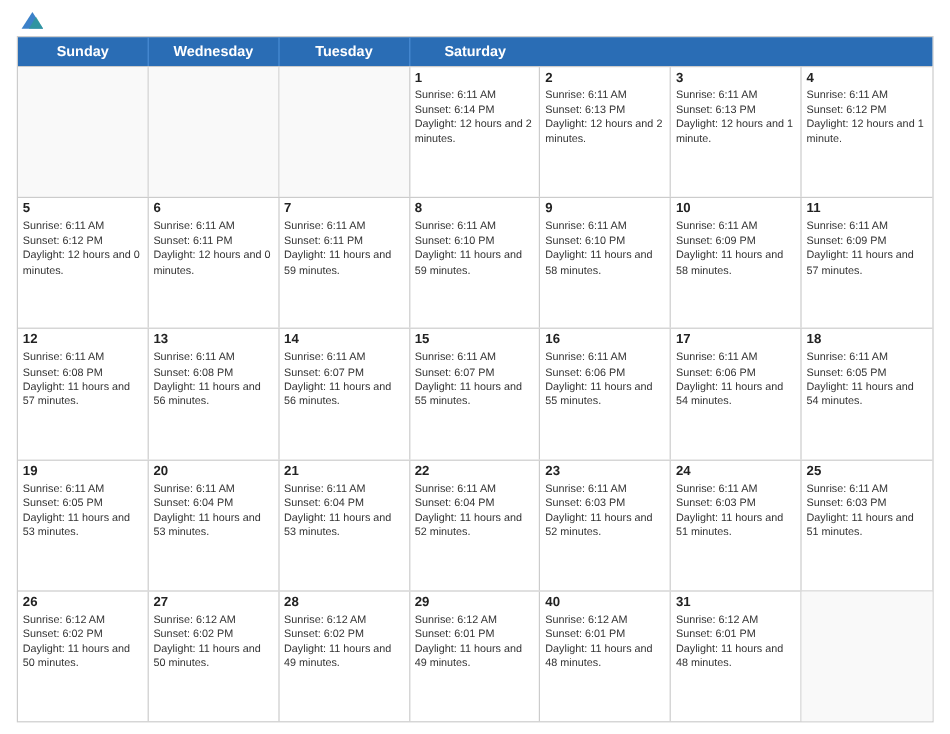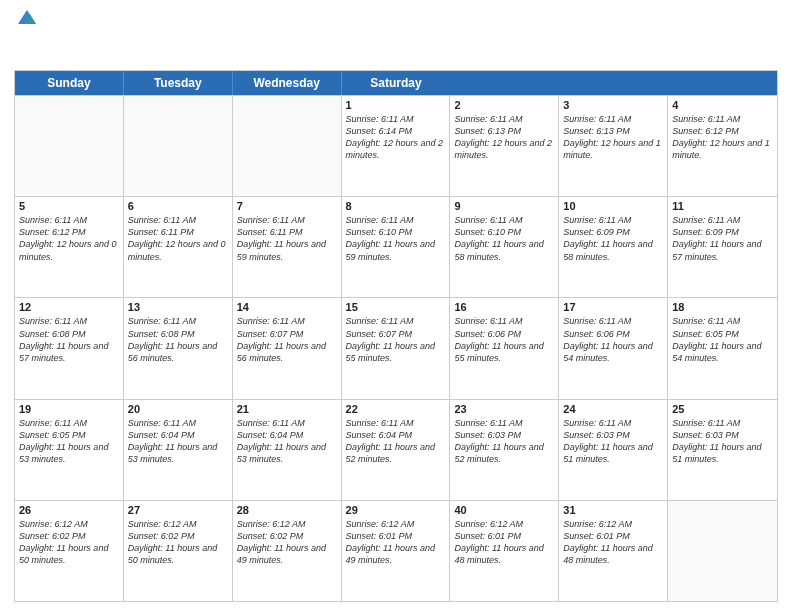--- a/index.html
+++ b/index.html
@@ -9,21 +9,20 @@
       width: 792px;
       height: 612px;
       overflow: hidden;
     }
     .page {
       width: 792px;
       height: 612px;
       padding: 10px 14px 10px 14px;
       display: flex;
       flex-direction: column;
-      gap: 40px;
     }
     .header {
       display: flex;
       justify-content: space-between;
       align-items: flex-start;
       margin-bottom: 6px;
     }
     .logo {
       display: flex;
       align-items: center;
@@ -104,21 +103,20 @@
     .day-num {
       font-size: 11px;
       font-weight: bold;
       margin-bottom: 2px;
       color: #222;
     }
     .day-info {
       font-size: 9px;
       color: #333;
       line-height: 1.35;
-      font-style: italic;
     }
   </style>
 </head>
 <body>
 
 <div class="page">
   <div class="header">
     <div class="logo">
       <div style="display:flex;flex-direction:column;align-items:flex-start;">
         <div style="display:flex;align-items:center;">
@@ -133,22 +131,22 @@
     </div>
     <div class="title-section">
       <div class="month-title"></div>
       <div class="location"></div>
     </div>
   </div>
 
   <div class="calendar">
     <div class="cal-header-row" id="cal-header">
         <div class="cal-header-cell">Sunday</div>
+        <div class="cal-header-cell">Wednesday</div>
         <div class="cal-header-cell">Tuesday</div>
-        <div class="cal-header-cell">Wednesday</div>
         <div class="cal-header-cell">Saturday</div>
       </div>
     <div class="cal-body" id="cal-body">
         <div class="cal-week">
           <div class="cal-cell empty"></div>
           <div class="cal-cell empty"></div>
           <div class="cal-cell empty"></div>
           <div class="cal-cell">
             <div class="day-num">1</div>
             <div class="day-info" style="white-space: pre-line;">Sunrise: 6:11 AM

